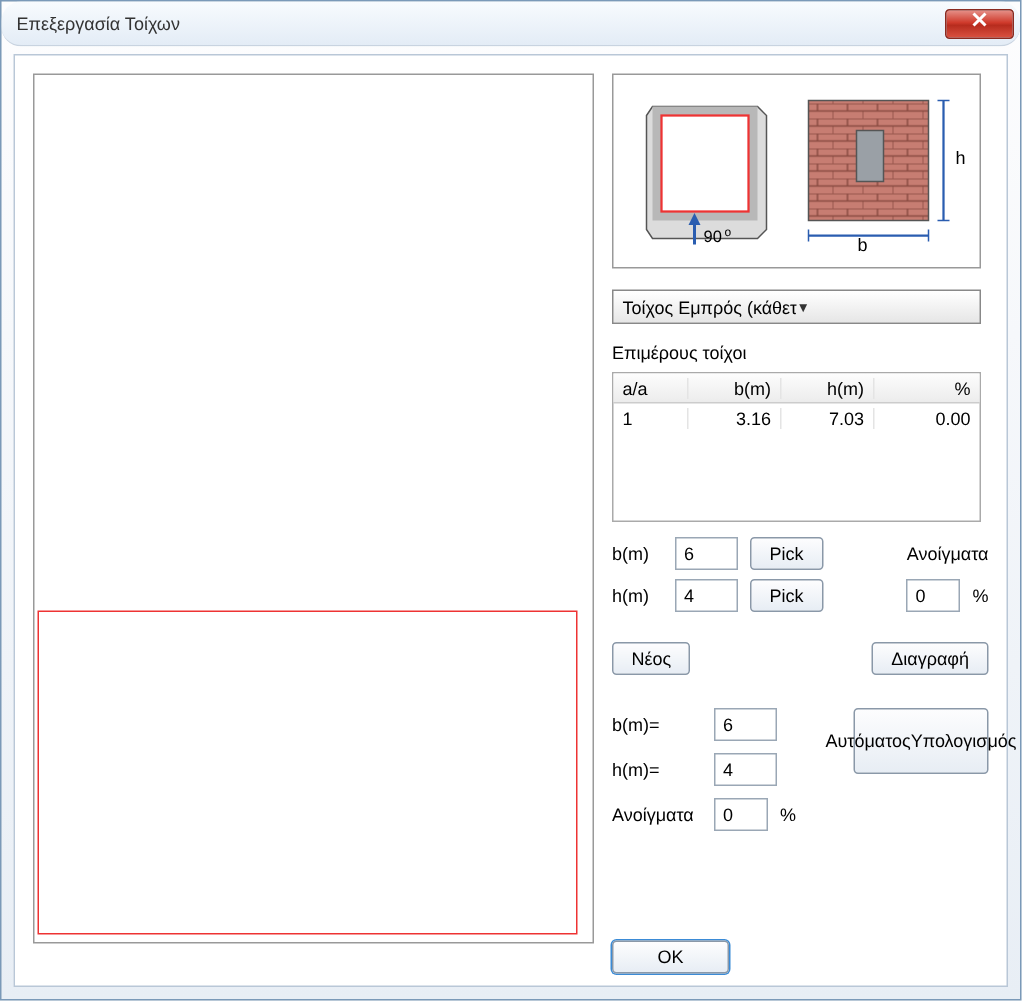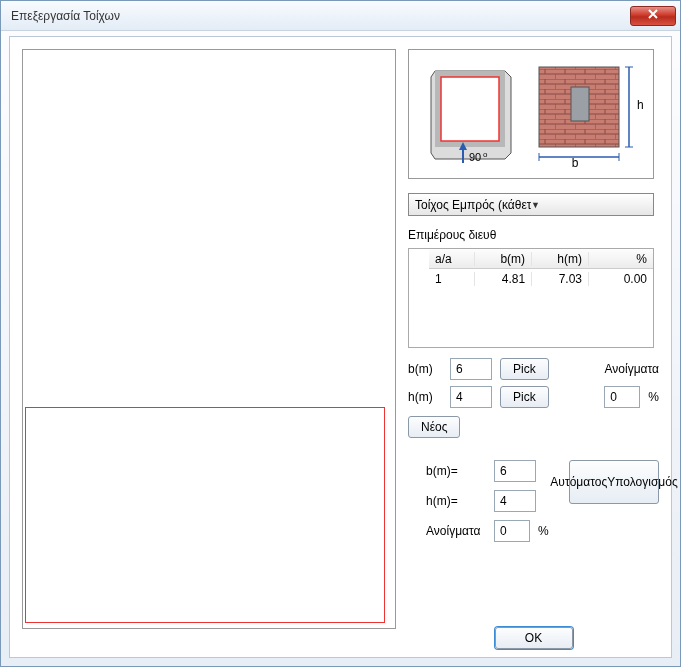--- a/index.html
+++ b/index.html
@@ -19,20 +19,21 @@
     background: linear-gradient(#fdfdfe, #e8eef5);
     position: relative;
   }
   .titlebar {
     height: 30px;
     background: linear-gradient(#f8fbfe, #e3ecf6);
     border-bottom: 1px solid #c8d3e0;
     display: flex;
     align-items: center;
     padding: 0 4px 0 10px;
+    border-radius: 13px;
   }
   .titlebar .title { flex: 1; color: #333; }
   .close-btn {
     width: 46px; height: 20px;
     background: linear-gradient(#e58f87, #cf3a2b 45%, #b72c1e 55%, #d95140);
     border: 1px solid #8a2a20;
     border-radius: 3px;
     color: #fff;
     text-align: center;
     line-height: 16px;
@@ -86,21 +87,20 @@
     cursor: pointer;
   }
   .selector span { flex: 1; white-space: nowrap; overflow: hidden; }
   .selector .arrow { font-size: 9px; color: #333; }
   .section-label { margin-top: 12px; }
   .table {
     margin-top: 6px;
     width: 246px;
     border: 1px solid #aaa;
     background: #fff;
-    padding-left: 20px;
   }
   .table-row { display: flex; height: 20px; align-items: center; }
   .table-row.header {
     background: linear-gradient(#fdfdfd, #ececec);
     border-bottom: 1px solid #ccc;
   }
   .table-row > div {
     padding: 0 6px;
     border-right: 1px solid #e4e4e4;
     overflow: hidden;
@@ -139,26 +139,25 @@
   }
   .btn.tall {
     height: 44px;
     width: 90px;
     text-align: center;
     line-height: 1.25;
     flex-direction: row;
   }
   .section2 { margin-top: 14px; }
   .eq-row { display: flex; align-items: center; gap: 8px; margin-top: 8px; }
-  .eq-lbl { width: 60px; margin-left: 18px; }
+  .eq-lbl { width: 60px; }
   .footer {
     position: absolute;
     left: 398px; right: 12px; bottom: 8px;
     display: flex;
-    justify-content: center;
     gap: 20px;
   }
   .footer .btn { width: 78px; }
   .footer .btn.primary { box-shadow: 0 0 0 1px #3b8bd6; }
 </style>
 </head>
 <body>
 
 <div class="window">
   <div class="titlebar">
@@ -209,33 +208,33 @@
           <line x1="90" y1="88" x2="98" y2="88" stroke="#2a5db0"></line>
           <text x="102" y="50" font-size="12" fill="#000">h</text>
         </svg>
       </div>
 
       <div class="selector">
         <span>Τοίχος Εμπρός (κάθετος διευθ.ανέμου 90)</span>
         <span class="arrow">▼</span>
       </div>
 
-      <div class="section-label">Επιμέρους διευθ</div>
+      <div class="section-label">Επιμέρους τοίχοι</div>
 
       <div class="table">
         <div class="table-row header">
           <div class="c-aa">a/a</div>
           <div class="c-b">b(m)</div>
           <div class="c-h">h(m)</div>
           <div class="c-pct">%</div>
         </div>
         <div class="table-body">
           <div class="table-row">
             <div class="c-aa">1</div>
-            <div class="c-b">4.81</div>
+            <div class="c-b">3.16</div>
             <div class="c-h">7.03</div>
             <div class="c-pct">0.00</div>
           </div>
         </div>
       </div>
 
       <div class="form-row">
         <div class="lbl">b(m)</div>
         <div class="input">6</div>
         <div class="btn">Pick</div>
@@ -245,23 +244,24 @@
 
       <div class="form-row" style="margin-top:6px">
         <div class="lbl">h(m)</div>
         <div class="input">4</div>
         <div class="btn">Pick</div>
         <div style="flex:1"></div>
         <div class="input" style="width:36px">0</div>
         <div>%</div>
       </div>
 
-      <div class="form-row" style="margin-top:8px">
+      <div class="form-row" style="margin-top:20px">
         <div class="btn">Νέος</div>
         <div style="flex:1"></div>
+        <div class="btn">Διαγραφή</div>
       </div>
 
       <div class="section2">
         <div style="display:flex; gap:10px;">
           <div style="flex:1">
             <div class="eq-row">
               <div class="eq-lbl">b(m)=</div>
               <div class="input">6</div>
             </div>
             <div class="eq-row">

